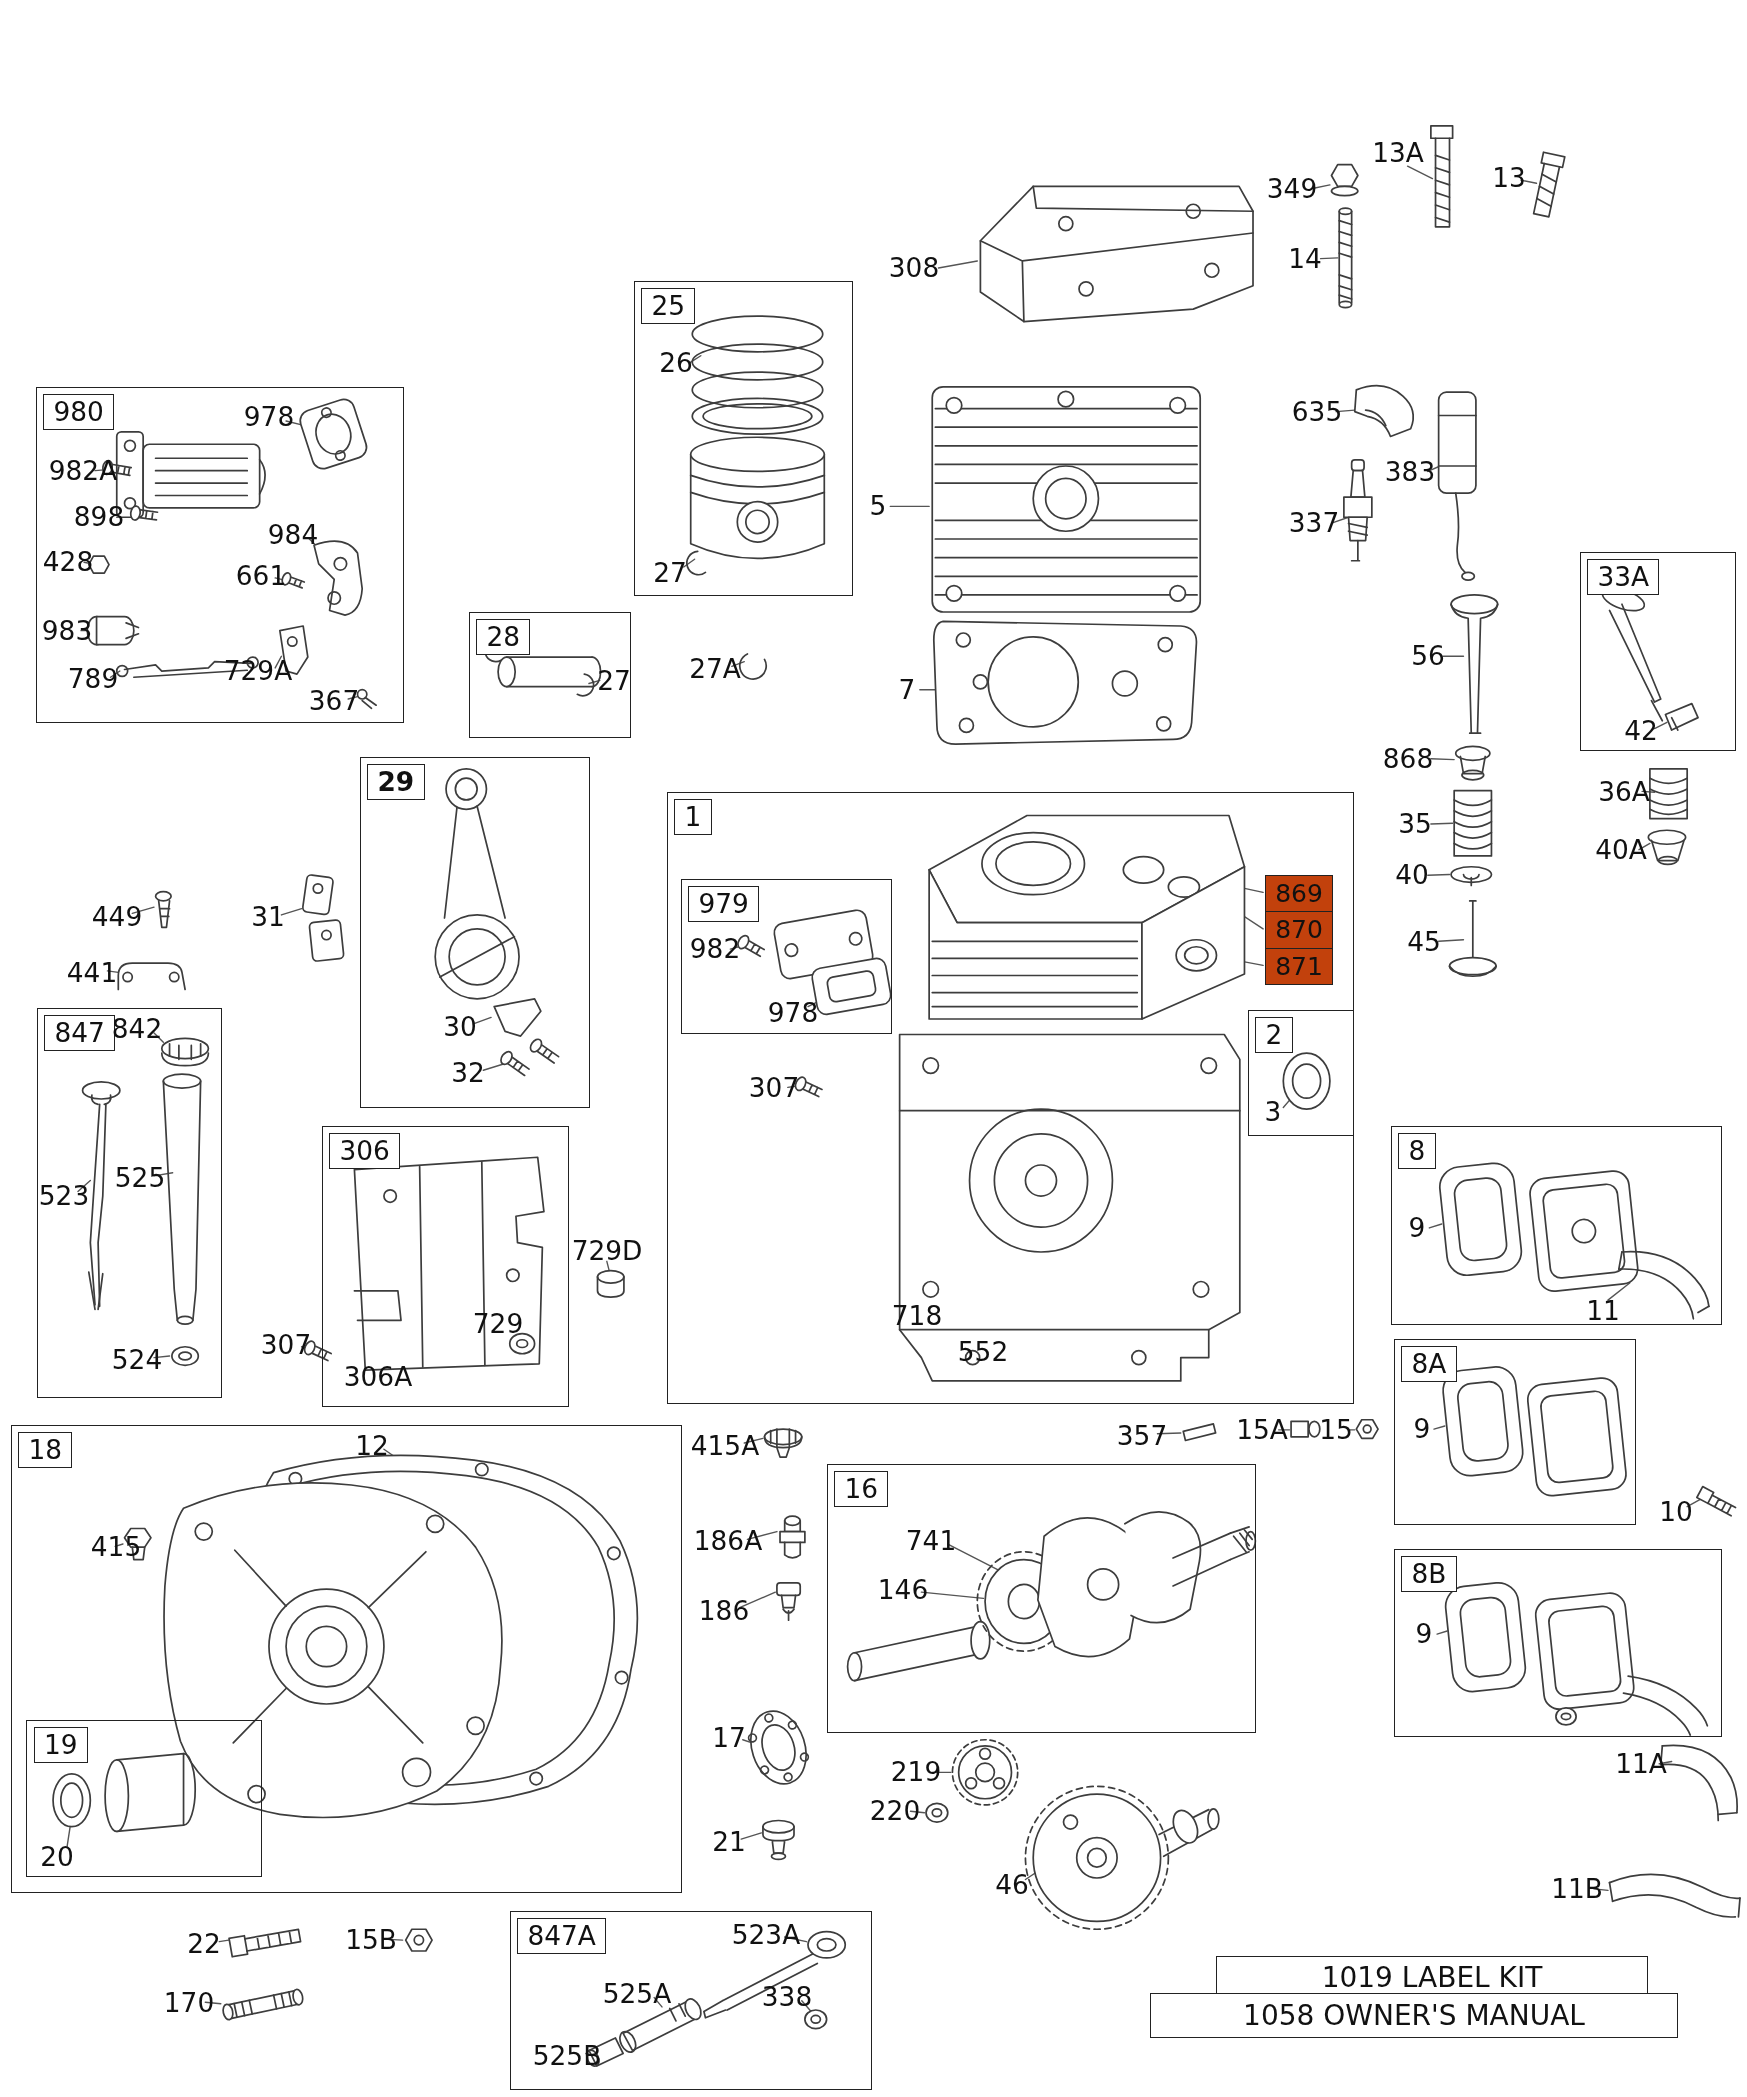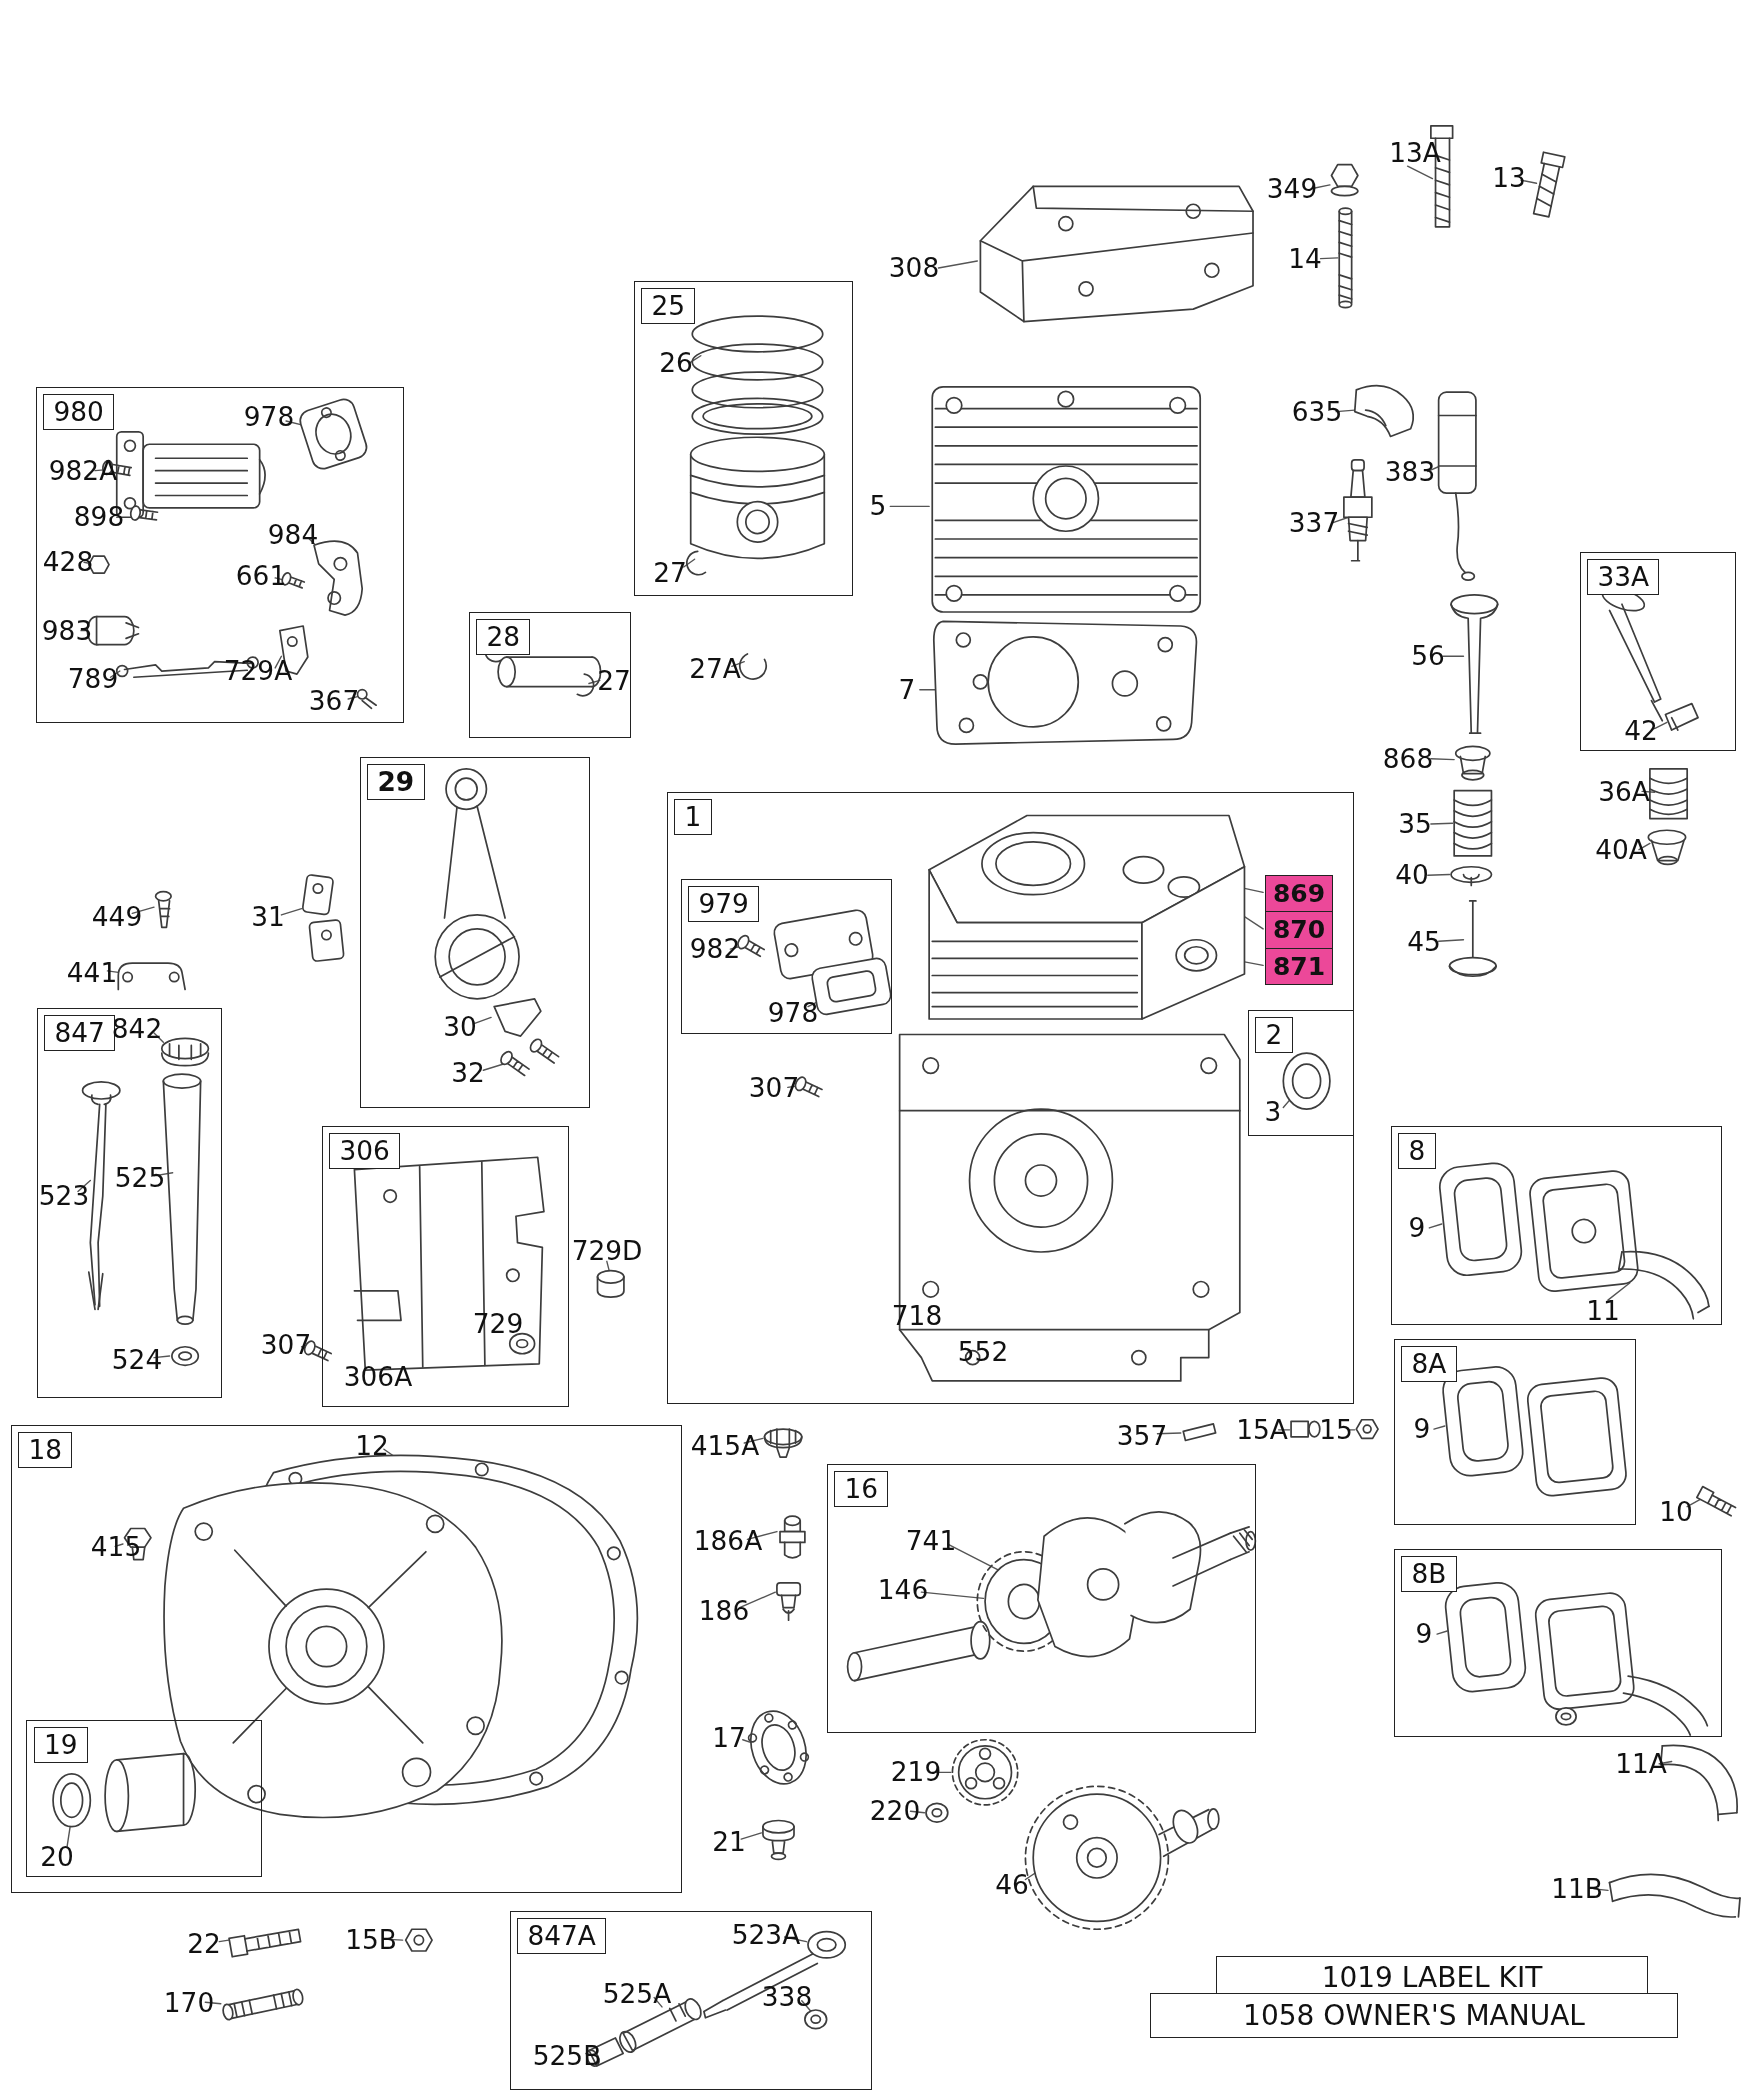--- a/index.html
+++ b/index.html
@@ -14,21 +14,21 @@
   .callout {
     position:absolute; transform:translate(-50%,-50%);
     font-size:26.4px; line-height:1; color:#111; white-space:nowrap;
   }
   .group-box { position:absolute; border:1.6px solid #222; background:transparent; }
   .group-box .tag {
     position:absolute; top:6.2px; left:6.2px;
     border:1.6px solid #222; background:#fff;
     padding:2.3px 9.3px; font-size:26.4px; line-height:1.1; color:#111;
   }
-  .ref-stack { position:absolute; border:1.6px solid #222; background:#ec4899; display:flex; flex-direction:column;font-weight:bold; }
+  .ref-stack { position:absolute; border:1.6px solid #222; background:#c2410c; display:flex; flex-direction:column; }
   .ref-stack .cell {
     flex:1; display:flex; align-items:center; justify-content:center;
     font-size:25px; color:#111; border-bottom:1.6px solid #222;
   }
   .ref-stack .cell:last-child { border-bottom:none; }
   .footer-box {
     position:absolute; border:1.6px solid #222; background:#fff;
     display:flex; align-items:center; justify-content:center;
     font-size:28px; color:#111;
   }
@@ -640,21 +640,21 @@
     </div>
     <div class="group-box" style="left: 26.4px; top: 1720px; width: 236px; height: 157px;">
       <span class="tag">19</span>
     </div>
     <div class="group-box" style="left: 827px; top: 1464px; width: 429px; height: 269px;">
       <span class="tag">16</span>
     </div>
     <div class="group-box" style="left: 510px; top: 1911px; width: 362px; height: 179px;">
       <span class="tag">847A</span>
     </div>
-    <div class="callout" style="left: 1398px; top: 153px; margin-left: 17px;">13A</div>
+    <div class="callout" style="left: 1398px; top: 153px;">13A</div>
     <div class="callout" style="left: 1292px; top: 189px;">349</div>
     <div class="callout" style="left: 1509px; top: 178px;">13</div>
     <div class="callout" style="left: 1305px; top: 259px;">14</div>
     <div class="callout" style="left: 914px; top: 268px;">308</div>
     <div class="callout" style="left: 1317px; top: 412px;">635</div>
     <div class="callout" style="left: 1410px; top: 472px;">383</div>
     <div class="callout" style="left: 1314px; top: 523px;">337</div>
     <div class="callout" style="left: 676px; top: 363px;">26</div>
     <div class="callout" style="left: 670px; top: 573px;">27</div>
     <div class="callout" style="left: 269px; top: 417px;">978</div>

